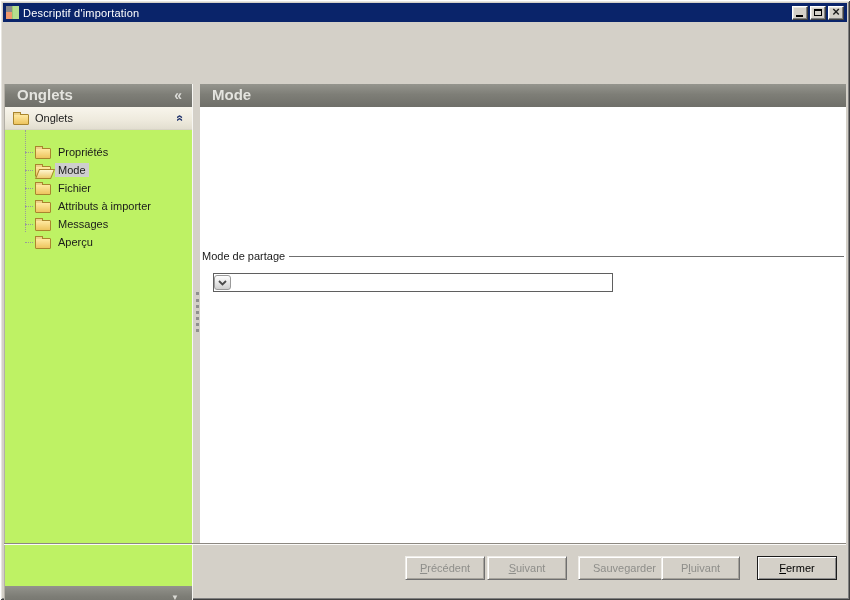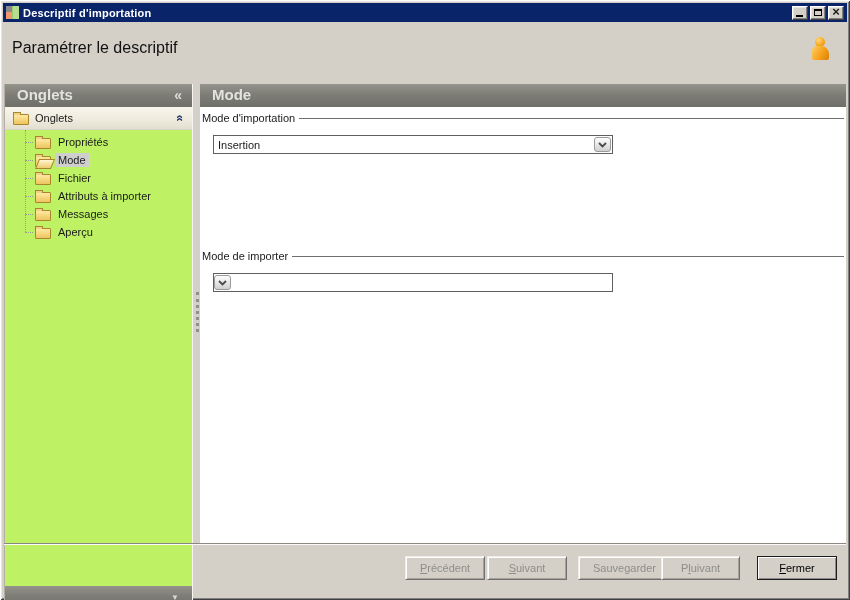--- a/index.html
+++ b/index.html
@@ -15,21 +15,21 @@
 
   
   .titlebar {
     position:absolute; left:3px; top:3px; right:3px; height:19px;
     background:#0a246a; display:flex; align-items:center; padding:0 3px;
   }
   .app-icon { position:relative; width:13px; height:13px; margin-right:4px; flex:none; }
   .app-icon .q-gray  { position:absolute; left:0; top:0; width:6px; height:6px; background:#8a8a8a; }
   .app-icon .q-green { position:absolute; right:0; top:0; width:7px; height:13px; background:#b5dd8d; border-left:1px solid #9cc775; }
   .app-icon .q-orange{ position:absolute; left:0; bottom:0; width:6px; height:7px; background:#f0986c; }
-  .title-text { color:#ffffff; font-weight:bold; font-size:11px; letter-spacing:.2px; }
+  .title-text { color:#ffffff; font-weight:normal; font-size:11px; letter-spacing:.2px; }
   .tb-controls { margin-left:auto; display:flex; gap:2px; }
   .tb-btn {
     width:16px; height:14px; background:#d4d0c8; position:relative;
     border:1px solid; border-color:#ffffff #404040 #404040 #ffffff;
     box-shadow: inset -1px -1px 0 #808080, inset 1px 1px 0 #e8e6e0;
     display:flex; align-items:center; justify-content:center; cursor:default;
   }
   .glyph-min { position:absolute; left:3px; bottom:2px; width:7px; height:2px; background:#000; }
   .glyph-max { width:8px; height:7px; border:1px solid #000; border-top:2px solid #000; }
   .glyph-close { font-size:13px; font-weight:bold; line-height:10px; margin-top:-2px; }
@@ -57,21 +57,21 @@
     background:#bef264; border-left:1px solid #b3afa7; border-right:1px solid #f7f6f3;
     display:flex; flex-direction:column;
   }
   .root-row {
     height:23px; background:linear-gradient(180deg,#f8f5ec 0%, #eeeadd 60%, #e2ded0 100%);
     border-bottom:1px solid #d8d4c6; display:flex; align-items:center; padding:0 8px; flex:none;
   }
   .root-row .root-label { margin-left:6px; }
   .chevron-up2 { margin-left:auto; display:inline-block; transform:rotate(90deg); font-weight:bold; color:#24366e; font-size:12px; cursor:default; }
 
-  .tree { position:relative; flex:1; padding-top:3px; }
+  .tree { position:relative; flex:1; padding-top:13px; }
   .tree::before { content:""; position:absolute; left:20px; top:0; height:102px; border-left:1px dotted #9a9a9a; }
   .tree-row { position:relative; height:18px; display:flex; align-items:center; padding-left:20px; cursor:default; }
   .tree-stub { width:8px; border-top:1px dotted #9a9a9a; margin-right:2px; flex:none; }
   .tree-label { margin-left:4px; padding:1px 3px; white-space:nowrap; }
   .tree-row.selected .tree-label { background:#cecece; }
 
   .folder { position:relative; width:16px; height:11px; margin-top:2px;
     background:linear-gradient(180deg,#ffe9a0 0%, #edc45e 100%);
     border:1px solid #a9852e; border-radius:1px; flex:none; }
   .folder::before { content:""; position:absolute; left:-1px; top:-3px; width:6px; height:2px;
@@ -148,27 +148,20 @@
       </div>
       <div class="tb-btn">
         <span class="glyph-max"></span>
       </div>
       <div class="tb-btn">
         <span class="glyph-close">×</span>
       </div>
     </div>
   </div>
 
-  <div class="header-band">
-    <div class="page-title">Paramétrer le descriptif</div>
-    <div class="person-icon">
-      <div class="person-head"></div>
-      <div class="person-body"></div>
-    </div>
-  </div>
 
   <div class="sidebar">
     <div class="panel-header">
       <span>Onglets</span>
       <span class="hdr-chevron">«</span>
     </div>
     <div class="root-row">
       <span class="folder"></span>
       <span class="root-label">Onglets</span>
       <span class="chevron-up2">«</span>
@@ -211,37 +204,24 @@
   </div>
 
   <div class="splitter"></div>
 
   <div class="main">
     <div class="panel-header">
       <span>Mode</span>
     </div>
     <div class="main-content">
 
-      <div class="group g0">
-        <div class="group-label-row">
-          <span class="group-label">Mode d'importation</span>
-        </div>
-        <div class="combo">
-          <span class="combo-text">Insertion</span>
-          <span class="combo-btn">
-            <svg width="9" height="6" viewBox="0 0 9 6">
-              <path d="M1 1 L4.5 4.5 L8 1" fill="none" stroke="#4a4a4a" stroke-width="1.8"></path>
-            </svg>
-          </span>
-        </div>
-      </div>
 
       <div class="group g1">
         <div class="group-label-row">
-          <span class="group-label">Mode de importer</span>
+          <span class="group-label">Mode de partage</span>
         </div>
         <div class="combo">
           <span class="combo-btn">
             <svg width="9" height="6" viewBox="0 0 9 6">
               <path d="M1 1 L4.5 4.5 L8 1" fill="none" stroke="#4a4a4a" stroke-width="1.8"></path>
             </svg>
           </span>
         </div>
       </div>
 

